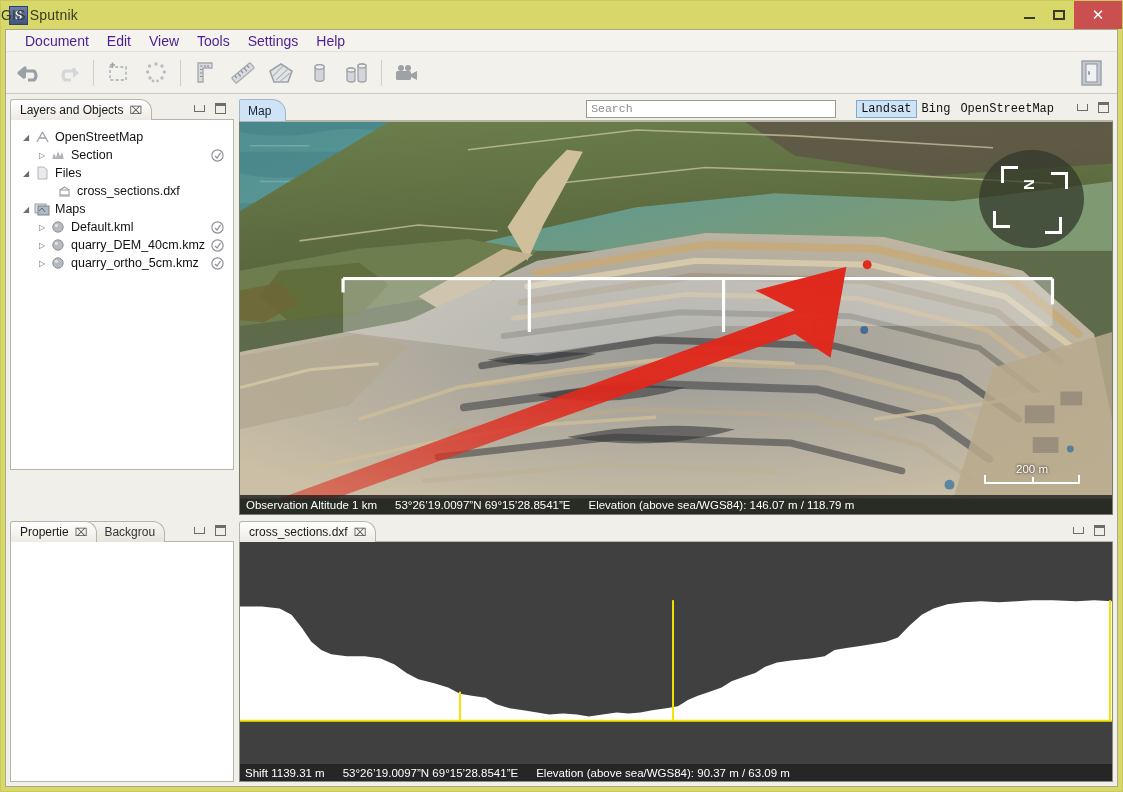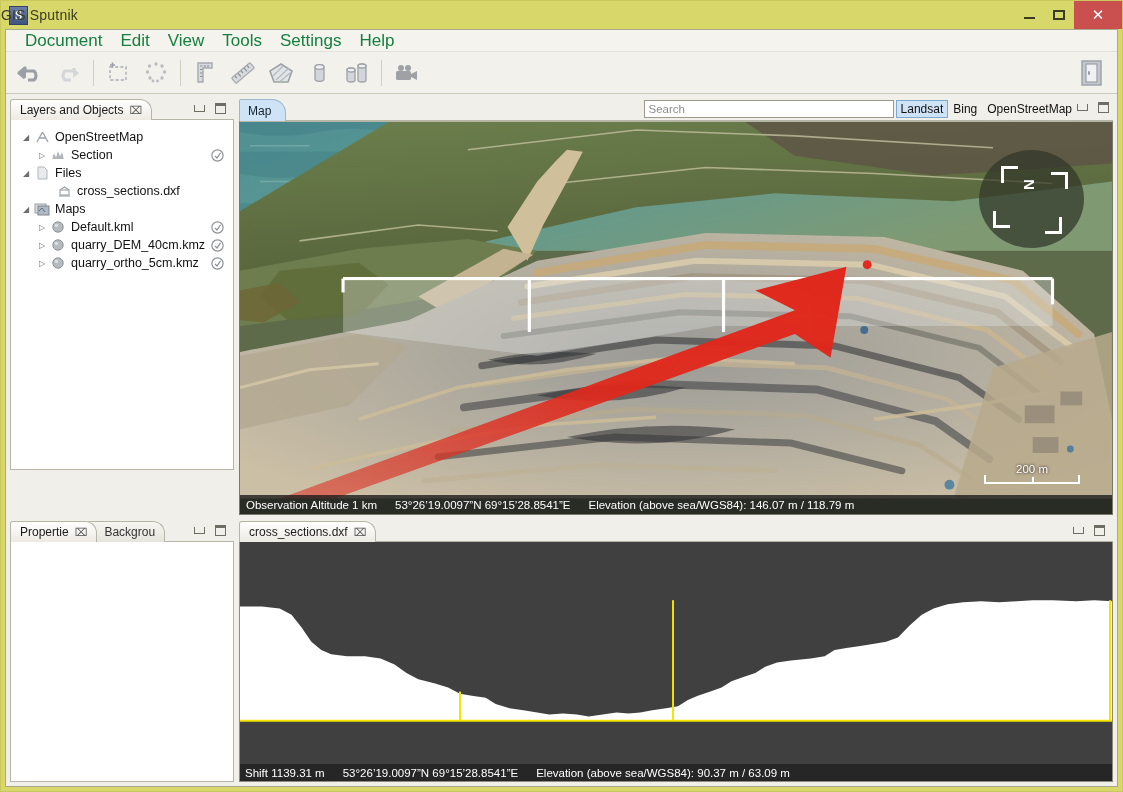--- a/index.html
+++ b/index.html
@@ -51,21 +51,21 @@
   }
   
   .menubar {
     height: 22px; flex: 0 0 22px;
     display: flex; align-items: center;
     background: #f4f3ee;
     padding-left: 10px;
     border-bottom: 1px solid #e3e2da;
   }
   .menu-item {
-    font-size: 17px; color: #15803d; padding: 2px 9px; cursor: default;
+    font-size: 14px; color: #4c1d95; padding: 2px 9px; cursor: default;
   }
   
   .toolbar {
     height: 42px; flex: 0 0 42px;
     display: flex; align-items: center;
     background: #f2f1ec;
     border-bottom: 1px solid #c9c9bd;
     padding: 0 6px;
   }
   .tb-btn {
@@ -127,21 +127,21 @@
     height: 23px; flex: 0 0 23px; display: flex; align-items: flex-end;
     background: #f0efe9;
   }
   .maptab {
     height: 22px; padding: 0 14px 0 8px; display: flex; align-items: center;
     font-size: 12px; background: #cfe3f7;
     border: 1px solid #9fb6cd; border-bottom: none;
     border-radius: 2px 14px 0 0; color: #14232f;
   }
   .maphead-mid { flex: 1 1 auto; border-bottom: 1px solid #b6b6a6; height: 22px;
-                 display: flex; align-items: center; justify-content: flex-end; gap: 0; padding-bottom:2px;}
+                 display: flex; align-items: center; justify-content: flex-end; gap: 18px; padding-bottom:2px;font-family:Liberation Mono, monospace;}
   .search-box {
     width: 250px; height: 18px; background: #fff;
     border: 1px solid #9a9a8c; font-size: 11.5px; color: #8c8c8c;
     padding: 0 4px; display: flex; align-items: center;
     margin-right: 2px;
   }
   .basemaps { display: flex; align-items: center; gap: 0; height: 19px; }
   .bm { font-size: 12px; padding: 2px 5px; color: #111; }
   .bm.active { background: #cfe3f7; border: 1px solid #7fa8cf; padding: 1px 4px; }
   

